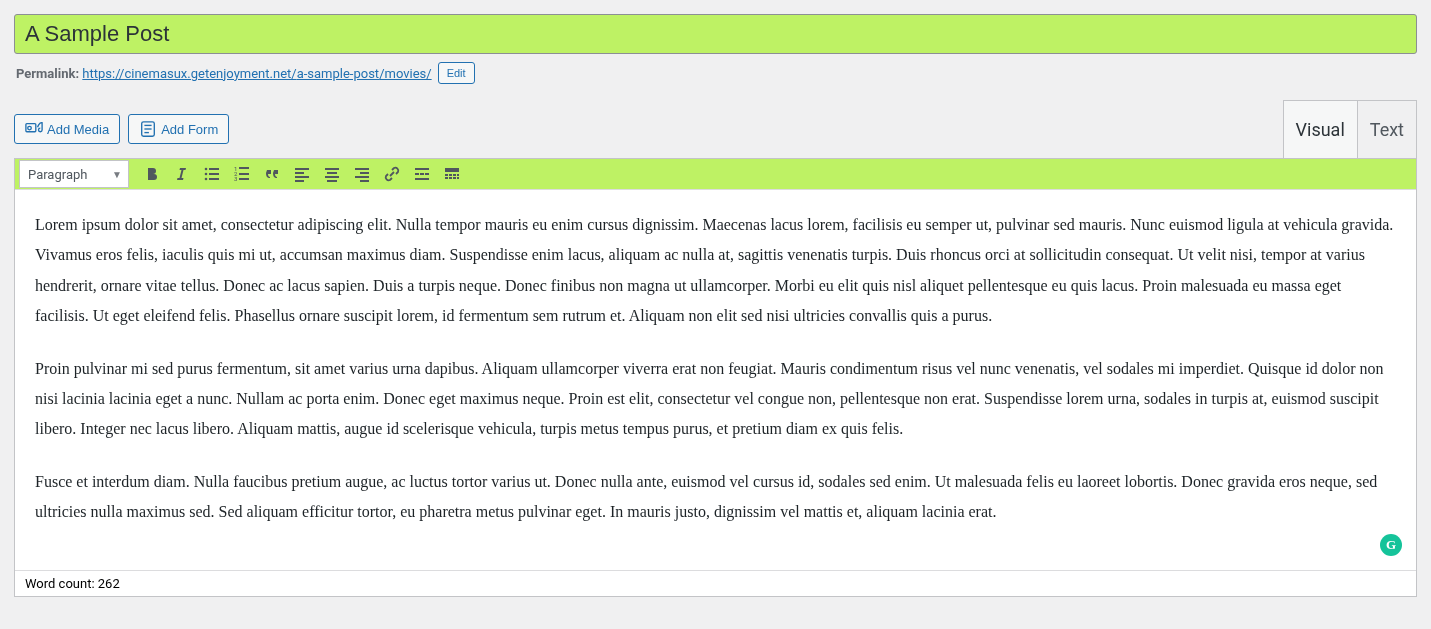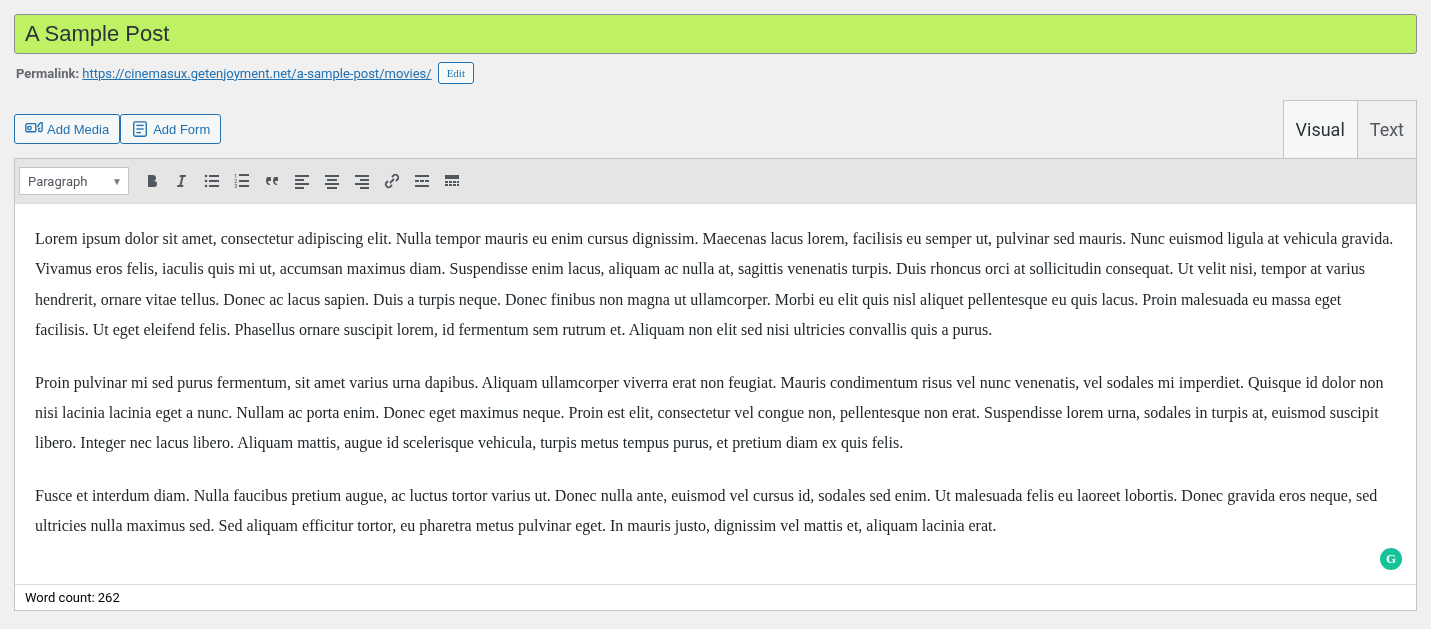--- a/index.html
+++ b/index.html
@@ -40,39 +40,39 @@
   margin-left: 6px;
   padding: 0 8px;
   height: 22px;
   font-size: 11px;
   line-height: 20px;
   background: #f6f7f7;
   border: 1px solid #2271b1;
   border-radius: 3px;
   color: #2271b1;
   cursor: pointer;
-  font-family: Liberation Serif, serif;
 }
 .button-row {
   margin-top: 16px;
   display: flex;
   align-items: center;
 }
 .media-btn, .form-btn {
   display: inline-flex;
   align-items: center;
   gap: 4px;
   padding: 0 10px;
   height: 30px;
   background: #f6f7f7;
   border: 1px solid #2271b1;
   border-radius: 3px;
   color: #2271b1;
   font-size: 13px;
   cursor: pointer;
+  margin-right: 8px;
 }
 .media-btn svg, .form-btn svg {
   width: 18px;
   height: 18px;
 }
 .tabs {
   margin-left: auto;
   display: flex;
 }
 .tab {
@@ -89,23 +89,23 @@
   background: #f6f7f7;
   color: #2c3338;
 }
 .editor-wrap {
   border: 1px solid #c3c4c7;
   background: #fff;
 }
 .toolbar {
   display: flex;
   align-items: center;
-  padding: 7px 4px;
+  padding: 0 4px;
   border-bottom: 1px solid #dcdcde;
-  background: #e5e5e5;
+  background: #bef264;
 }
 .format-select {
   position: relative;
   width: 110px;
   height: 28px;
   border: 1px solid #c3c4c7;
   background: #fff;
   display: flex;
   align-items: center;
   padding: 0 8px;

